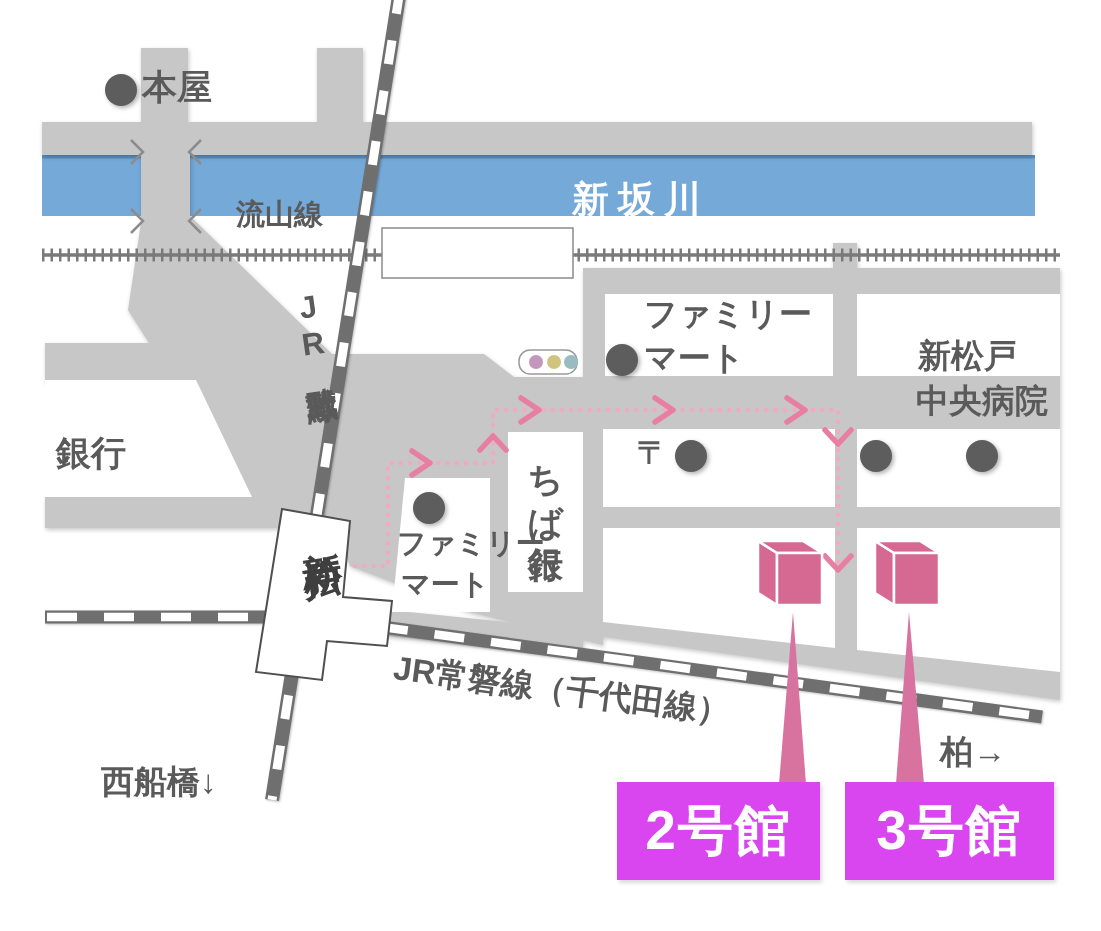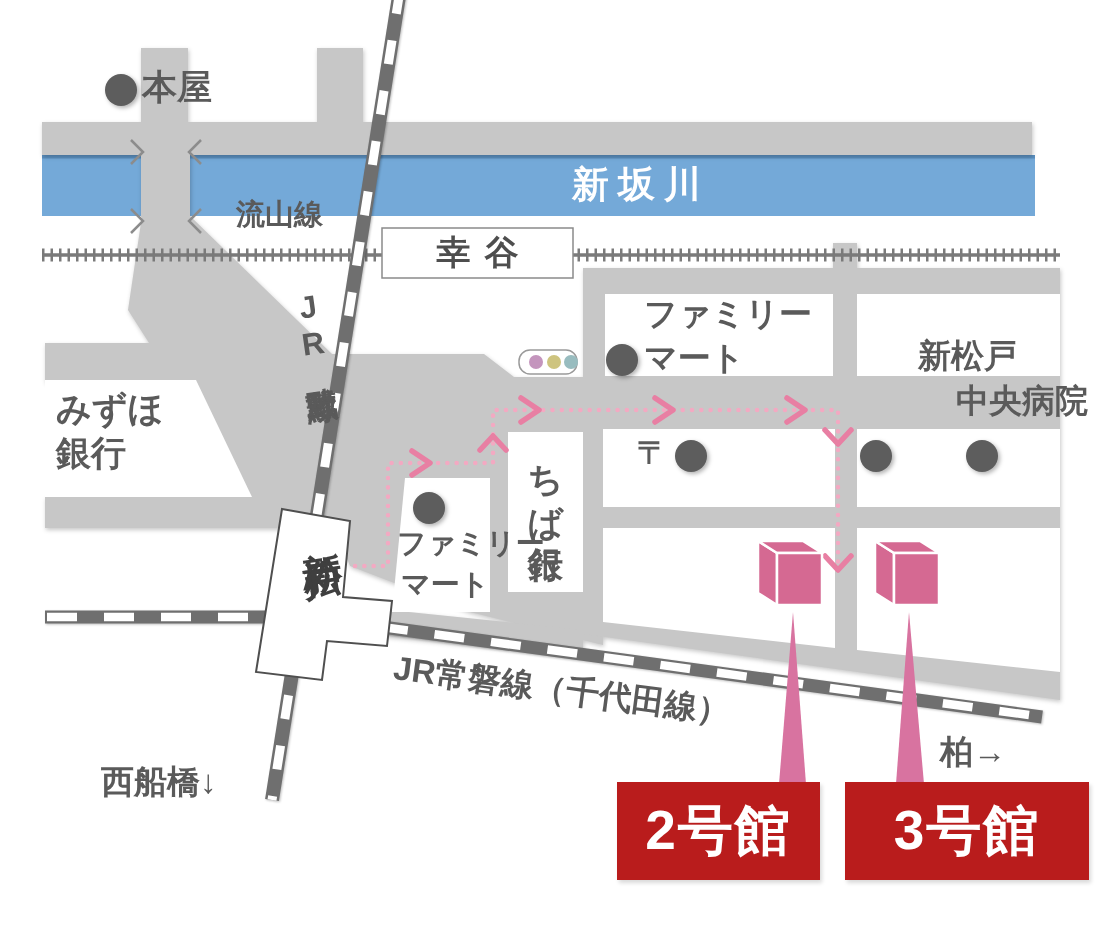--- a/index.html
+++ b/index.html
@@ -1,31 +1,31 @@
 <!DOCTYPE html>
 <html><head>
 <meta charset="utf-8">
 <style>
   html,body{margin:0;padding:0;background:#ffffff;}
   #stage{position:relative;width:1101px;height:931px;background:#ffffff;overflow:hidden;
          font-family:"Liberation Sans","DejaVu Sans",sans-serif;}
   #mapsvg{position:absolute;left:0;top:0;z-index:1;}
   .lbl{position:absolute;z-index:3;font-weight:bold;color:#5a5a5a;white-space:nowrap;line-height:1.1;}
-  .lbl.white{color:#ffffff;}
+  .lbl.white{color:#ffffff;margin-top:15px;}
   .vert{writing-mode:vertical-rl;text-orientation:upright;}
   .halo{text-shadow:0 0 3px #fff,0 0 3px #fff,0 0 4px #fff,0 0 5px #fff,2px 2px 2px #fff,-2px -2px 2px #fff;}
   .koya-box{position:absolute;left:382px;top:228px;width:191px;height:50px;z-index:3;
             display:flex;align-items:center;justify-content:center;
             font-size:34px;font-weight:bold;color:#4e4e4e;letter-spacing:14px;text-indent:14px;}
-  .bldg-box{position:absolute;top:782px;height:98px;z-index:3;background:#b91c1c;
+  .bldg-box{position:absolute;top:782px;height:98px;z-index:3;background:#d946ef;
             display:flex;align-items:center;justify-content:center;
             font-size:55px;font-weight:bold;color:#ffffff;letter-spacing:2px;
             box-shadow:2px 3px 4px rgba(0,0,0,0.15);}
   #bldg2{left:617px;width:203px;}
-  #bldg3{left:845px;width:244px;}
+  #bldg3{left:845px;width:209px;}
   .rot-joban{transform:rotate(7.5deg);transform-origin:left top;}
   .rot-musashino{transform:rotate(-8deg);transform-origin:center top;}
   .rot-station{transform:rotate(-8deg);transform-origin:center top;}
 </style>
 </head>
 <body>
 
 <div id="stage">
 
 <svg id="mapsvg" width="1101" height="931" viewBox="0 0 1101 931">
@@ -137,32 +137,30 @@
   </g>
 </svg>
 
 <div class="lbl" style="left:142px;top:68px;font-size:35px;">本屋</div>
 
 
 <div class="lbl white" style="left:572px;top:165px;font-size:37px;letter-spacing:9px;">新坂川</div>
 
 <div class="lbl" style="left:236px;top:199px;font-size:29px;">流山線</div>
 
-<div class="koya-box">幸谷</div>
 
-<div class="lbl" style="left:56px;top:390px;font-size:35px;">みずほ</div>
 <div class="lbl" style="left:56px;top:434px;font-size:35px;">銀行</div>
 
 <div class="lbl vert rot-musashino" style="left:288px;top:290px;font-size:31px;height:210px;letter-spacing:2px;">JR武蔵野線</div>
 
 <div class="lbl" style="left:644px;top:296px;font-size:33px;">ファミリー</div>
 <div class="lbl" style="left:644px;top:340px;font-size:33px;">マート</div>
 
 <div class="lbl" style="left:918px;top:338px;font-size:33px;">新松戸</div>
-<div class="lbl" style="left:956px;top:383px;font-size:33px;">中央病院</div>
+<div class="lbl" style="left:916px;top:383px;font-size:33px;">中央病院</div>
 
 <div class="lbl vert" style="left:526px;top:440px;font-size:35px;height:160px;">ちば銀行</div>
 
 <div class="lbl" style="left:637px;top:436px;font-size:31px;">〒</div>
 
 
 <div class="lbl" style="left:397px;top:528px;font-size:29px;">ファミリー</div>
 <div class="lbl" style="left:401px;top:569px;font-size:29px;">マート</div>
 
 <div class="lbl vert rot-station" style="left:293px;top:520px;font-size:40px;height:160px;letter-spacing:6px;color:#3f3f3f;">新松戸</div>

